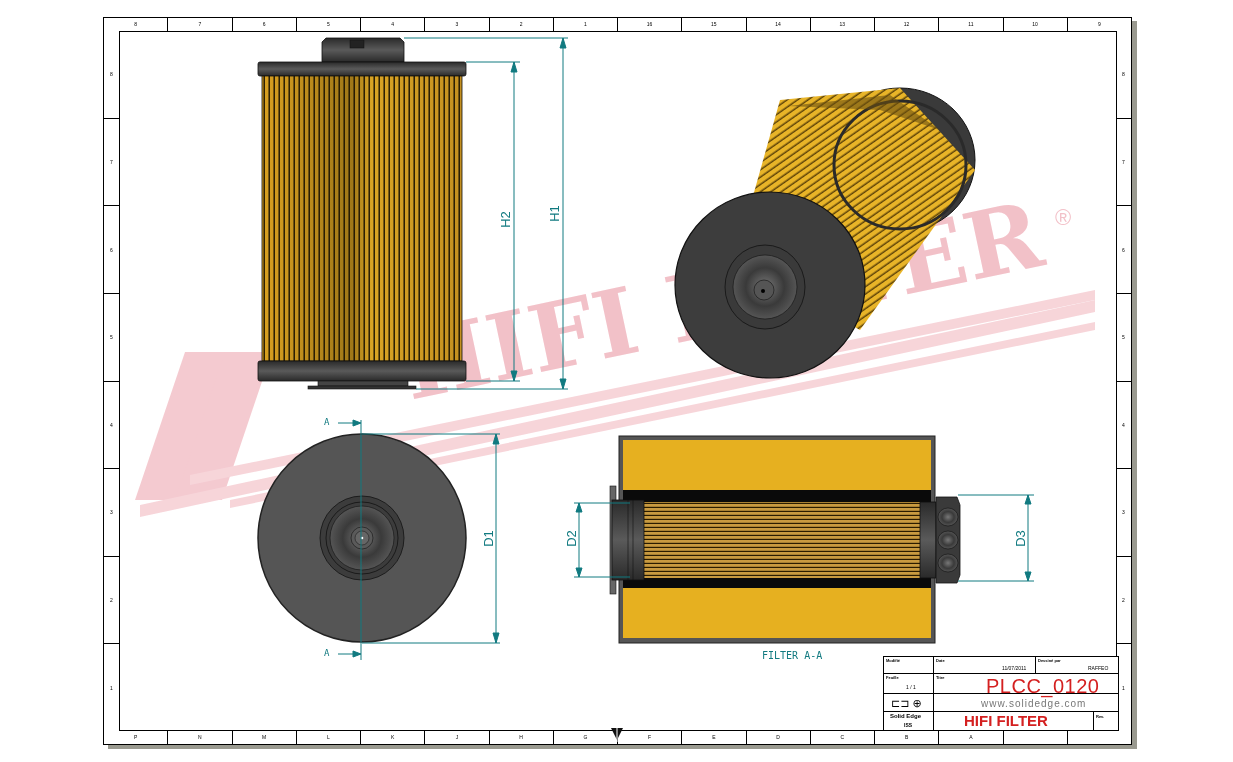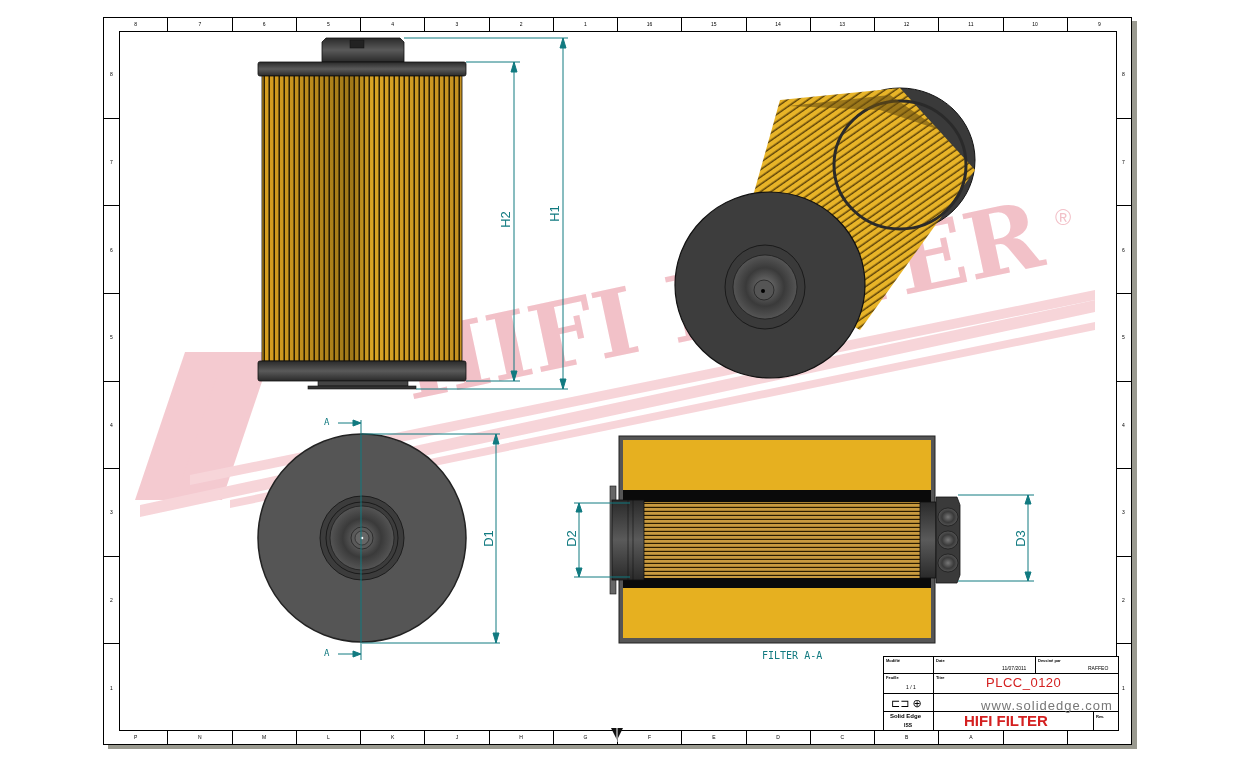--- a/index.html
+++ b/index.html
@@ -259,20 +259,20 @@
   <div class="tb-cell" style="left:50px;top:55px;width:160px;height:18px;border-bottom:none;"></div>
 
   <span class="tb-small" style="left:2px;top:1px;">Modifié</span>
   <span class="tb-small" style="left:52px;top:1px;">Date</span>
   <span class="tb-val" style="left:118px;top:8px;">11/07/2011</span>
   <span class="tb-small" style="left:154px;top:1px;">Dessiné par</span>
   <span class="tb-val" style="left:204px;top:8px;">RAFFEO</span>
   <span class="tb-small" style="left:2px;top:18px;">Feuille</span>
   <span class="tb-val" style="left:22px;top:27px;">1 / 1</span>
   <span class="tb-small" style="left:52px;top:18px;">Titre</span>
-  <span style="position:absolute;left:102px;top:18px;font-size:13px;color:#d42020;letter-spacing:0.5px;">PLCC_0120</span>
+  <span style="position:absolute;left:102px;top:18px;font-size:20px;color:#d42020;letter-spacing:0.5px;">PLCC_0120</span>
   <span style="position:absolute;left:7px;top:40px;font-size:11px;color:#000;">⊏⊐ ⊕</span>
-  <span style="position:absolute;left:97px;top:41px;font-size:13px;color:#777;letter-spacing:1px;">www.solidedge.com</span>
+  <span style="position:absolute;left:97px;top:41px;font-size:10px;color:#777;letter-spacing:1px;">www.solidedge.com</span>
   <span style="position:absolute;left:6px;top:56px;font-size:6px;font-weight:bold;color:#000;">Solid Edge</span>
   <span style="position:absolute;left:20px;top:65px;font-size:5px;font-weight:bold;color:#000;">ISS</span>
   <span style="position:absolute;left:80px;top:55px;font-size:15px;font-weight:bold;color:#d42020;">HIFI FILTER</span>
   <span class="tb-small" style="left:212px;top:57px;">Rev.</span>
 </div>
 
 </body></html>

